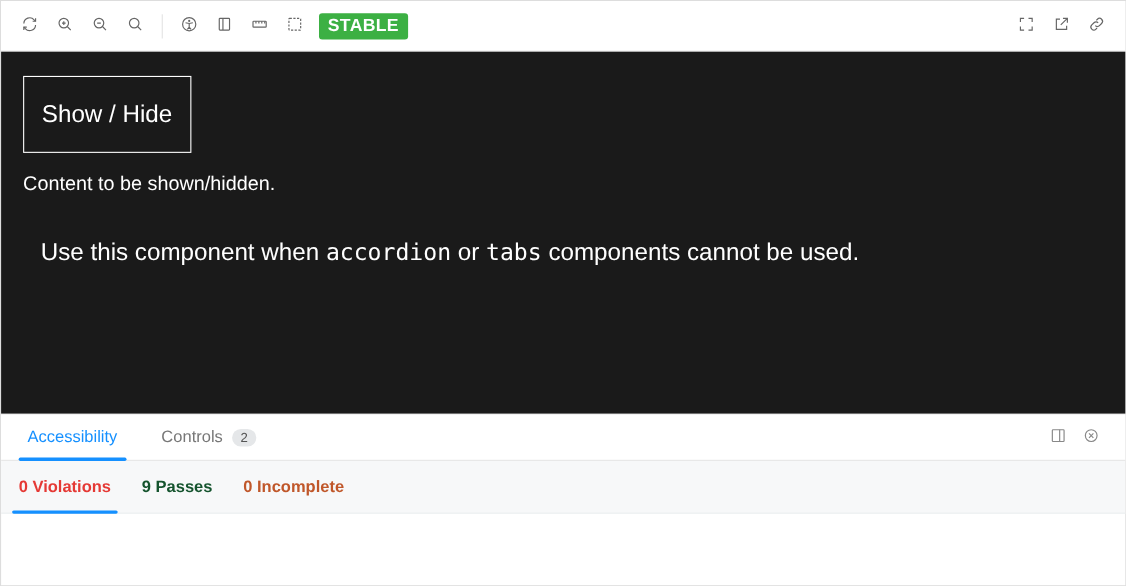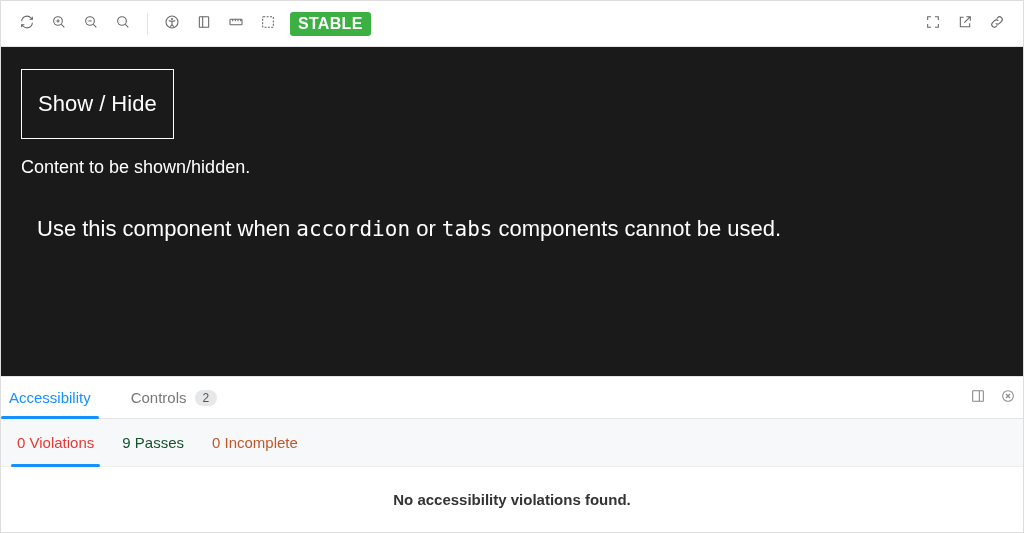--- a/index.html
+++ b/index.html
@@ -16,32 +16,32 @@
 
   
   .canvas { flex: 0 0 329px; background: #1a1a1a; color: #fff; padding: 22px 20px; position: relative; }
   .canvas .cbtn { display: inline-block; border: 1px solid #fff; padding: 21px 16px; font-size: 22px; background: transparent; color: #fff; cursor: pointer; font-family: inherit; }
   .canvas p.line1 { font-size: 18px; margin-top: 18px; }
   .canvas p.line2 { font-size: 22px; margin-top: 38px; margin-left: 16px; }
   .canvas p code { font-family: ui-monospace, Menlo, Consolas, monospace; font-size: 21px; }
 
   
   .addons { flex: 1 1 auto; display: flex; flex-direction: column; border-top: 1px solid #e4e4e4; }
-  .addons-tabs { display: flex; align-items: center; height: 42px; padding: 0 0; border-bottom: 1px solid #e4e4e4; background: #fff; }
+  .addons-tabs { display: flex; align-items: center; height: 42px; padding: 0 16px; border-bottom: 1px solid #e4e4e4; background: #fff; }
   .addons-tabs .tab { display: flex; align-items: center; padding: 0 8px; height: 100%; margin-right: 24px; font-size: 15px; color: #777; cursor: pointer; gap: 8px; border: none; background: transparent; }
   .addons-tabs .tab.active { color: #1590ff; position: relative; }
   .addons-tabs .tab.active::after { content: ""; position: absolute; left: 0; right: 0; bottom: -1px; height: 3px; background: #1590ff; border-radius: 2px; }
   .addons-tabs .count { background: #e5e7e9; color: #555; border-radius: 10px; font-size: 12px; padding: 1px 8px; }
   .addons-tabs .spacer { flex: 1; }
   .addons-tabs .tb-btn { width: 30px; height: 30px; display: flex; align-items: center; justify-content: center; color: #888; border: none; background: transparent; cursor: pointer; }
   .addons-tabs .tb-btn svg { width: 16px; height: 16px; stroke: currentColor; fill: none; stroke-width: 1.6; }
 
   
   .a11y-tabs { display: flex; align-items: center; gap: 28px; height: 48px; padding: 0 16px; background: #f7f8f9; border-bottom: 1px solid #eceeef; }
-  .a11y-tabs .atab { font-size: 15px; font-weight: 400; cursor: pointer; border: none; background: transparent; height: 100%; position: relative; }
+  .a11y-tabs .atab { font-size: 15px; font-weight: 700; cursor: pointer; border: none; background: transparent; height: 100%; position: relative; }
   .a11y-tabs .atab.active { }
   .a11y-tabs .atab.active::after { content: ""; position: absolute; left: -6px; right: -6px; bottom: -1px; height: 3px; background: #1590ff; border-radius: 2px; }
   .c-red    { color: #e53935; }
   .c-green  { color: #14532d; }
   .c-orange { color: #c0572a; }
 
   .a11y-body { flex: 1; display: flex; align-items: center; justify-content: center; font-size: 15px; font-weight: 700; color: #333; }
 </style>
 </head>
 <body>
@@ -178,18 +178,15 @@
         </span>
       </button>
     </div>
 
     <div class="a11y-tabs">
       <button class="atab c-red active">0 Violations</button>
       <button class="atab c-green">9 Passes</button>
       <button class="atab c-orange">0 Incomplete</button>
     </div>
 
-    <div class="a11y-body">
-      <span>No accessibility violations found.</span>
-    </div>
   </div>
 
 </div>
 
 </body></html>

